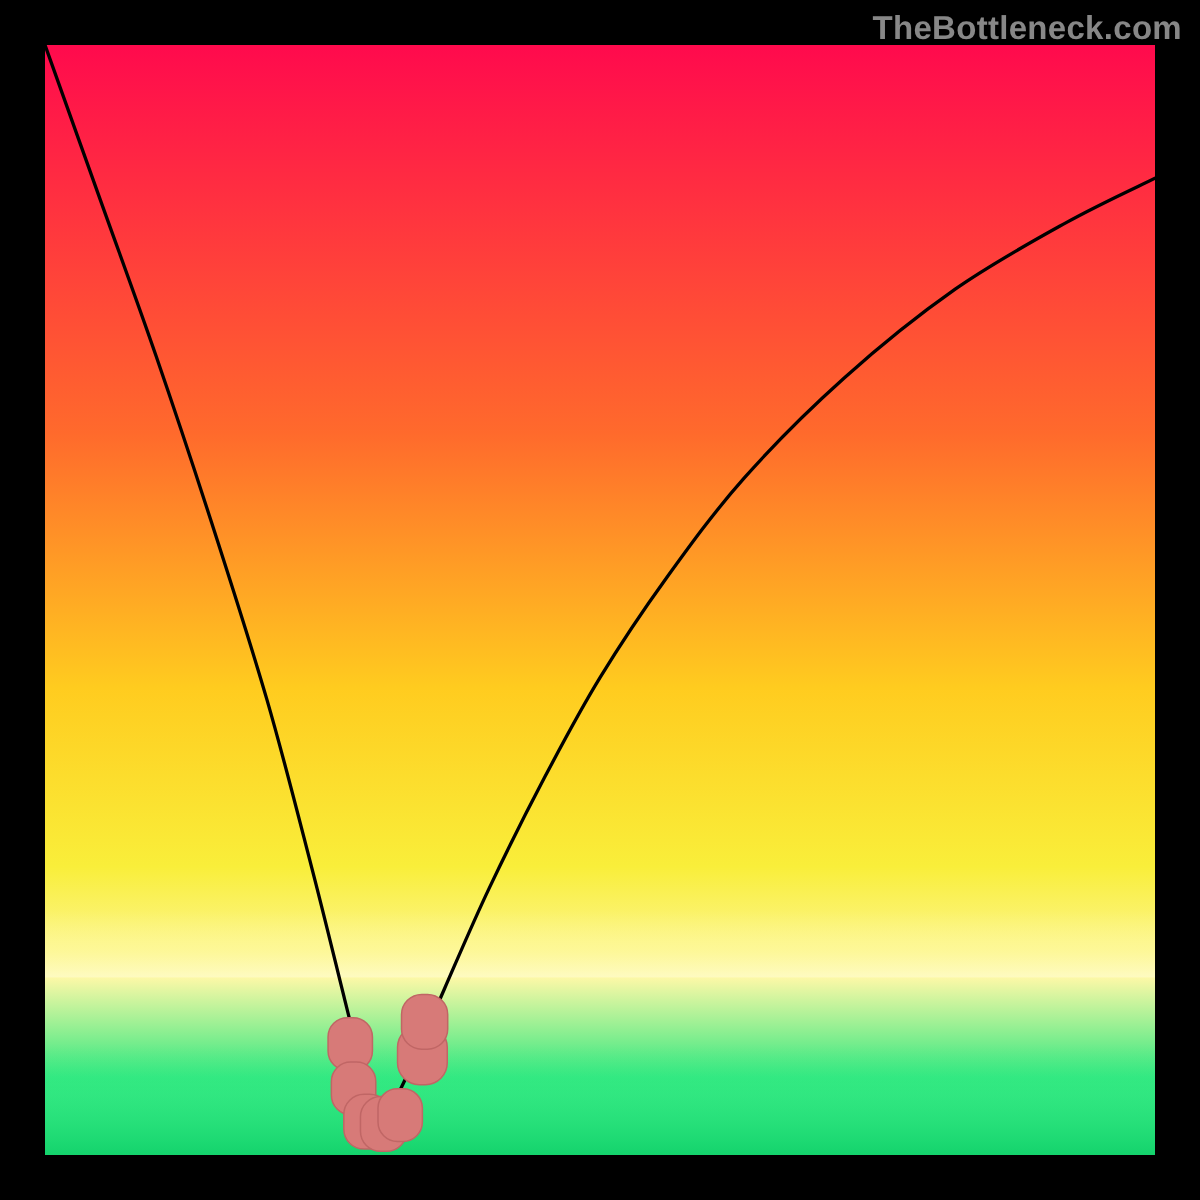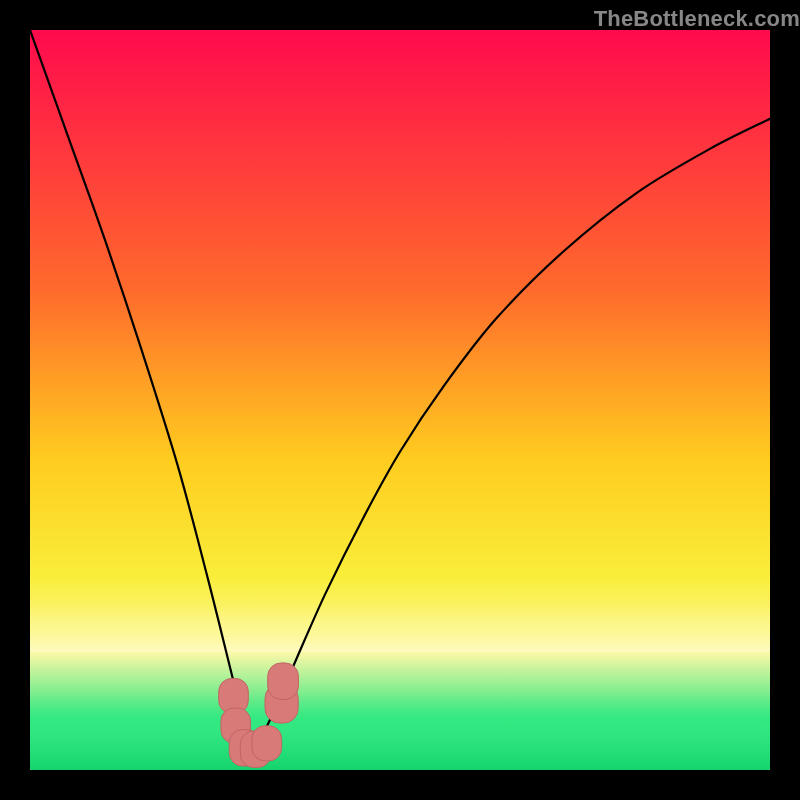--- a/index.html
+++ b/index.html
@@ -13,21 +13,21 @@
   }
   .stage {
     position: relative;
     width: 800px;
     height: 800px;
     background: #000;
   }
   .watermark {
     position: absolute;
     top: 6px;
-    right: 0;
+    right: 12px;
     color: #878787;
     font-size: 22px;
     font-weight: 600;
     letter-spacing: 0.2px;
     z-index: 50;
   }
   .plot {
     position: absolute;
     left: 30px;
     top: 30px;

